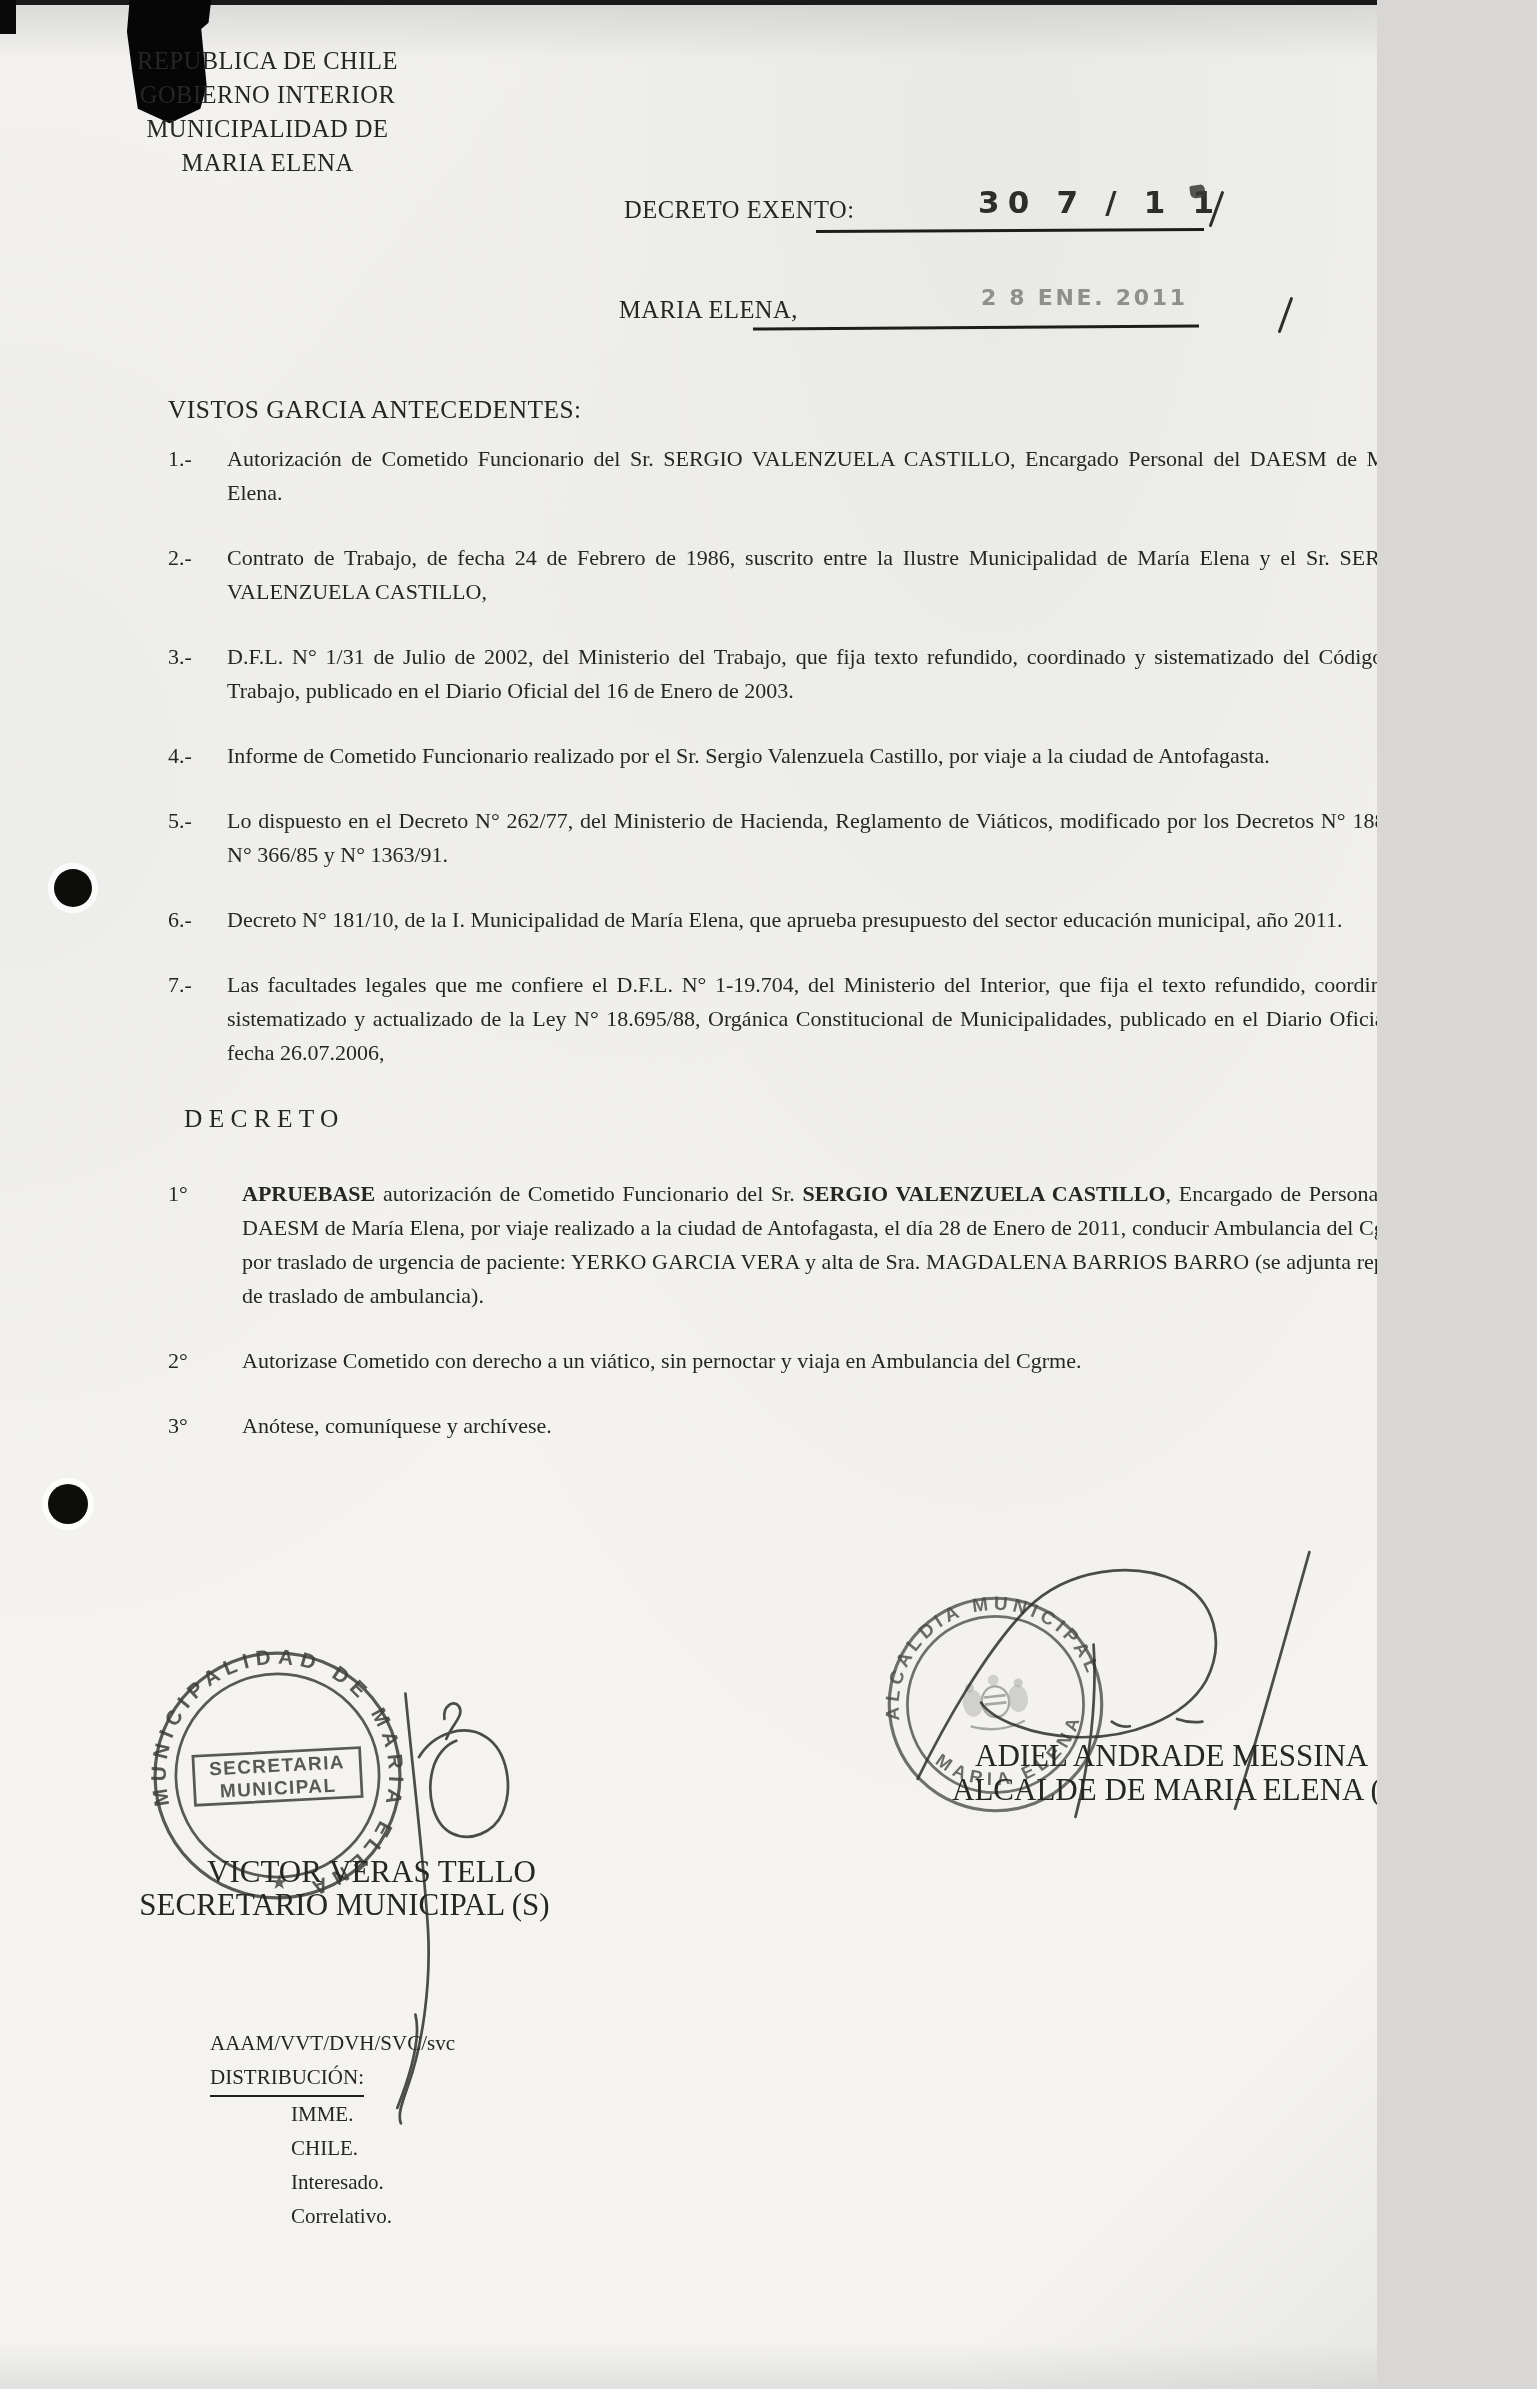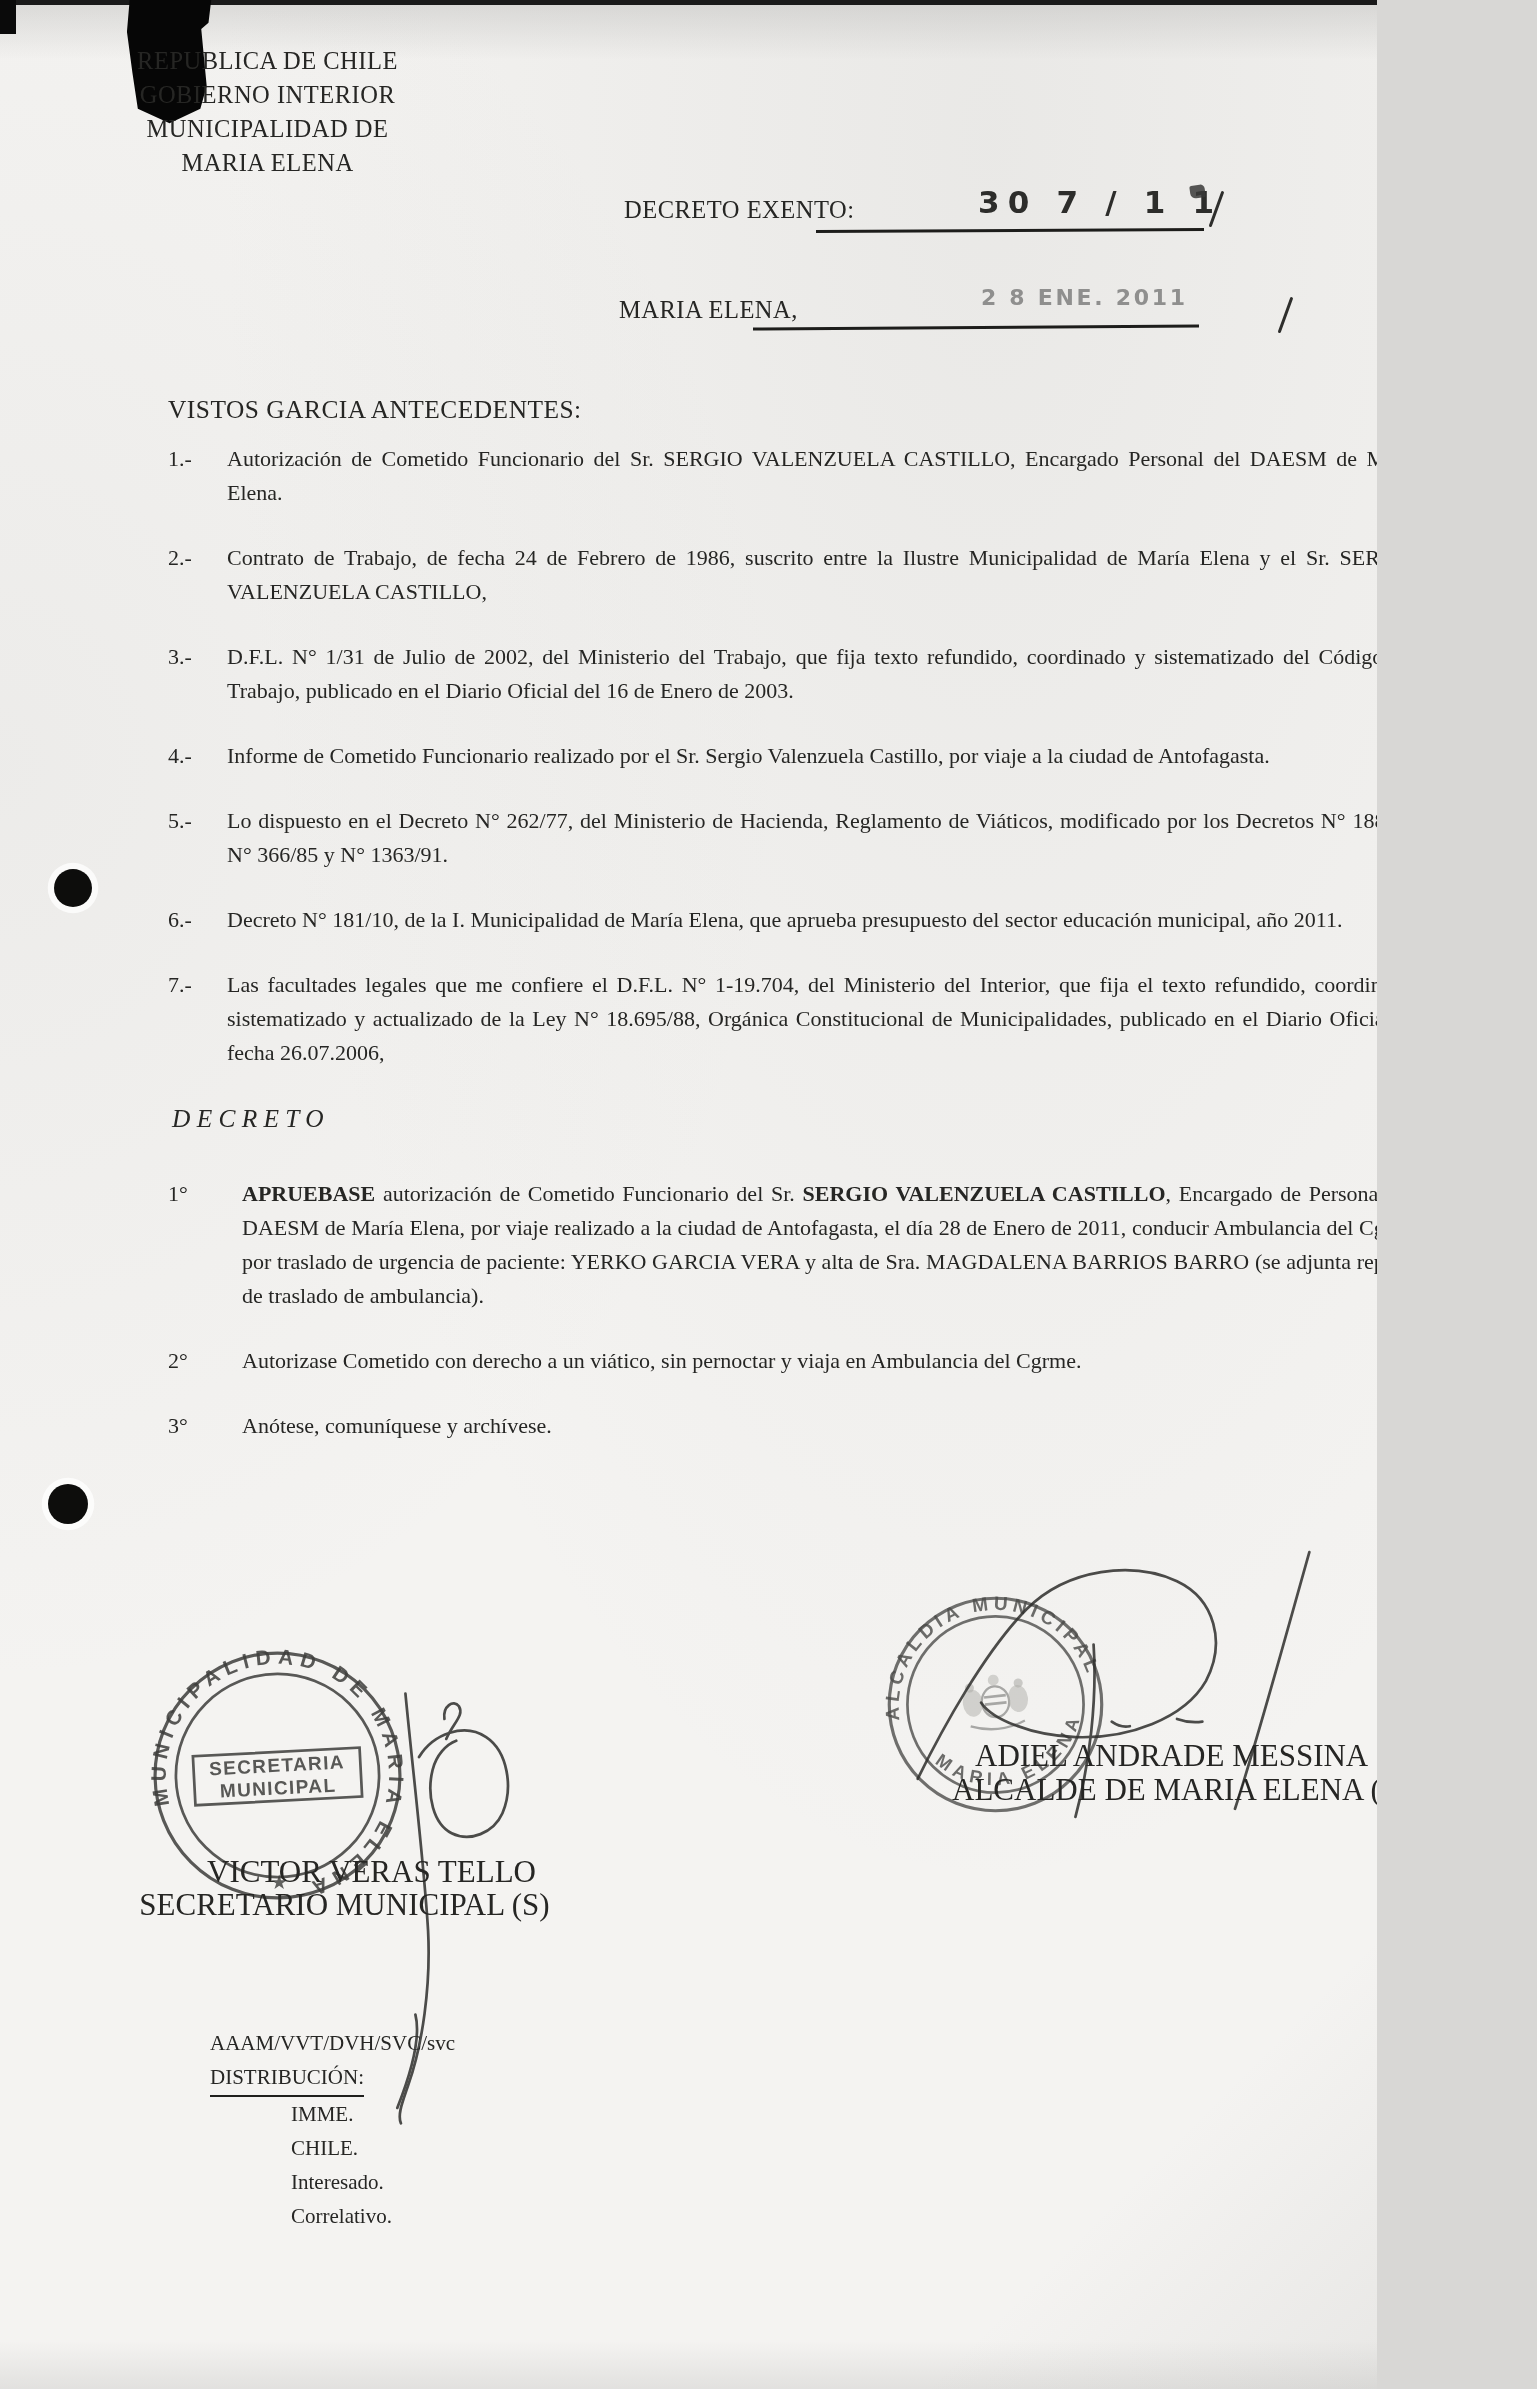--- a/index.html
+++ b/index.html
@@ -38,21 +38,21 @@
   .pen-slash.s1{left:1215px;top:190px;transform:rotate(20deg);}
   .pen-slash.s2{left:1284px;top:296px;transform:rotate(20deg);}
   
   .doc-col{left:168px;top:392px;width:1251px;font-size:22px;line-height:34px;}
   .sec-title{font-size:25.4px;line-height:34px;margin:0 0 16.3px 0;letter-spacing:0.5px;}
   .item{display:flex;margin-bottom:31px;}
   .item .num{flex:none;width:59px;}
   .item.dnum .num{width:74px;}
   .item .txt{flex:1;text-align:justify;}
   .b{font-weight:bold;}
-  .decreto-h{font-size:25.4px;letter-spacing:6.3px;margin:9px 0 42px 4px;line-height:34px;font-style:italic;}
+  .decreto-h{font-size:25.4px;letter-spacing:6.3px;margin:9px 0 42px 16px;line-height:34px;}
   
   svg text{font-family:"Liberation Sans","DejaVu Sans",sans-serif;}
   .sig-name{font-size:31px;line-height:33px;text-align:center;white-space:nowrap;}
   
   .footer{left:210px;top:2026px;font-size:21px;line-height:34px;}
   .dist-label{display:inline-block;border-bottom:2.7px solid #1f1f1d;padding-bottom:0.9px;text-align:right;}
   .dist-list{margin-left:81px;}
 </style>
 </head>
 <body>

